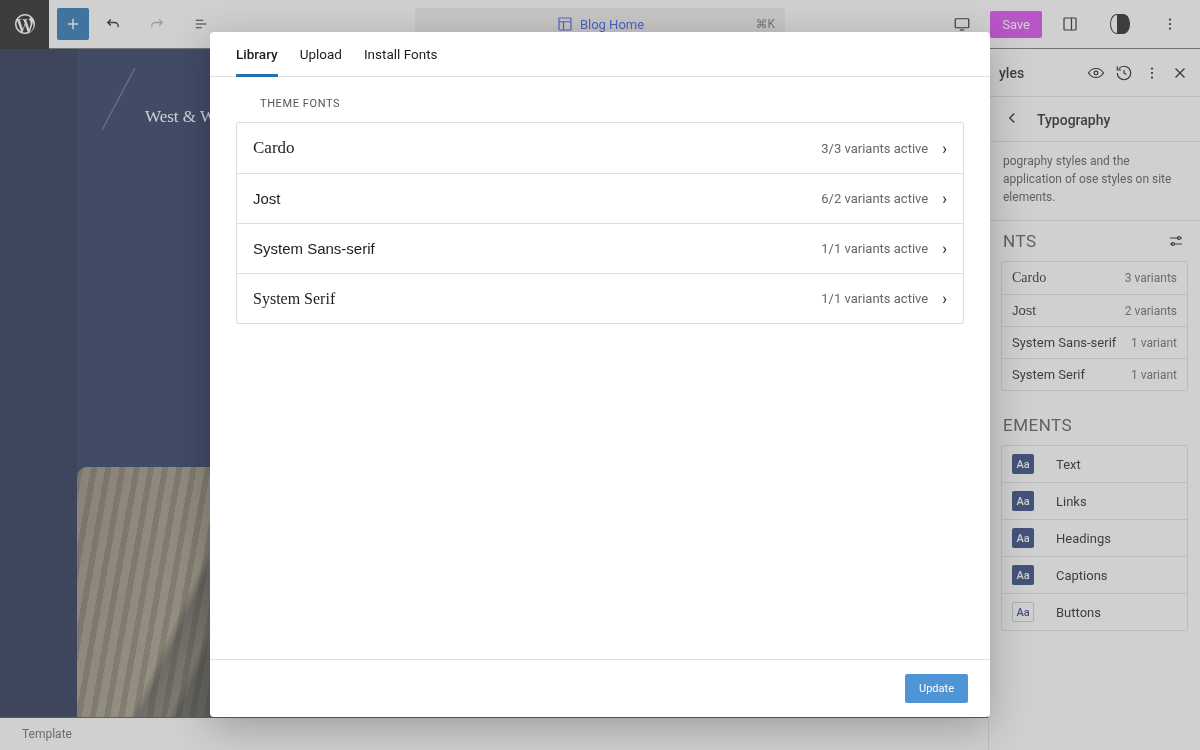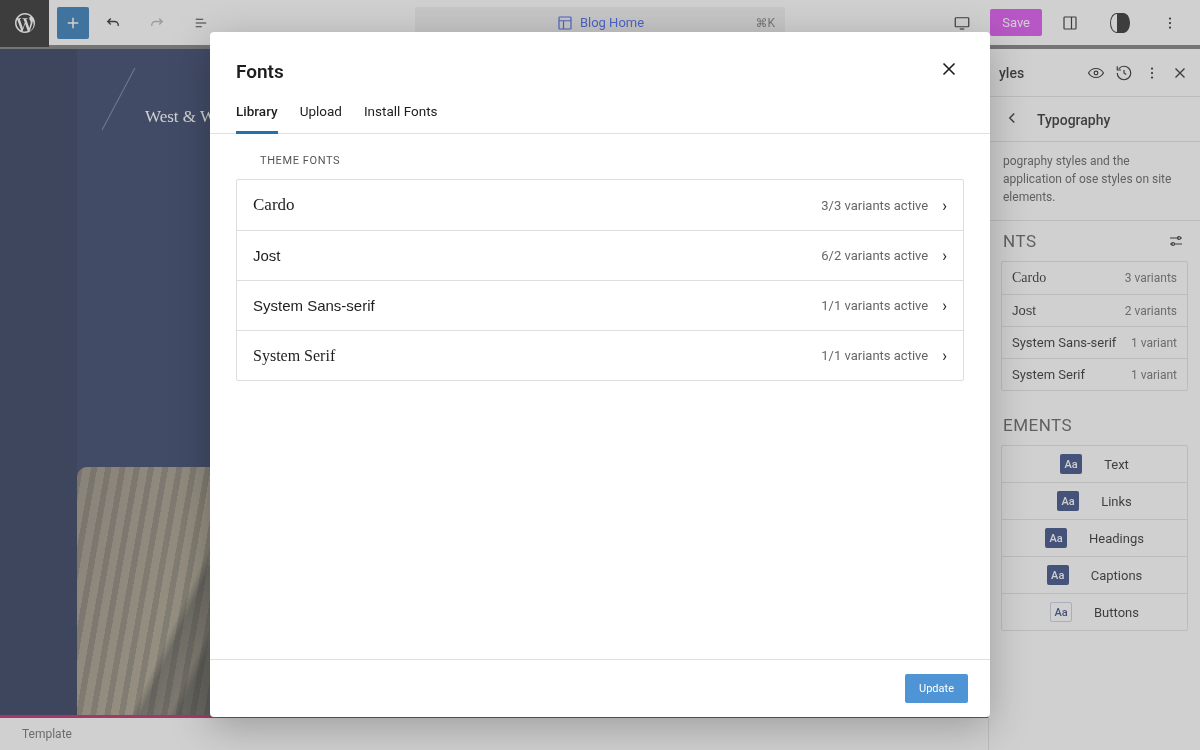--- a/index.html
+++ b/index.html
@@ -11,21 +11,21 @@
     width: 1200px;
     height: 750px;
     overflow: hidden;
     position: relative;
   }
 
   
   .topbar {
     height: 49px;
     background: #fff;
-    border-bottom: 4px solid #737373;
+    border-bottom: 1px solid #737373;
     display: flex;
     align-items: center;
     position: relative;
     z-index: 2;
   }
   .wp-logo {
     width: 49px; height: 49px;
     background: #1e1e1e;
     display: flex; align-items: center; justify-content: center;
   }
@@ -106,21 +106,21 @@
     filter: contrast(0.9) brightness(0.95);
   }
   .photo::after {
     content:""; position:absolute; inset:0;
     background: repeating-linear-gradient(100deg, rgba(0,0,0,0.18) 0 6px, rgba(255,255,255,0.05) 6px 14px);
     mix-blend-mode: multiply;
     border-top-left-radius: 10px;
   }
   .bottom-bar {
     position: absolute; left: 0; right: 212px; bottom: 0; height: 24px;
-    background: #fff; border-top: 3px solid #be185d;
+    background: #fff; border-top: 1px solid #be185d;
     display: flex; align-items: center; padding: 16px 22px;
     color: #666; font-size: 12px;
     z-index: 3;
   }
 
   
   .sidebar {
     width: 212px; background: #fff; border-left: 1px solid #e0e0e0;
     display: flex; flex-direction: column;
     font-size: 13px;
@@ -140,21 +140,21 @@
   .sb-section-h { padding: 10px 14px 6px; font-size:17px; letter-spacing:0.5px; color:#555; text-transform:uppercase; display:flex; align-items:center; justify-content:space-between;}
   .font-list, .elem-list { border:1px solid #e0e0e0; margin: 4px 12px 14px; border-radius:2px;}
   .font-row, .elem-row {
     display:flex; align-items:center; justify-content:space-between;
     padding: 8px 10px; border-bottom:1px solid #e0e0e0; cursor:pointer;
   }
   .font-row:last-child, .elem-row:last-child { border-bottom:none;}
   .font-name-cardo { font-family: Georgia, serif; font-size: 14px;}
   .font-name-jost { font-family: sans-serif; font-size: 13px;}
   .font-var { color:#666; font-size:12px;}
-  .elem-row { gap: 22px; justify-content:center;}
+  .elem-row { gap: 22px; justify-content:flex-start;}
   .elem-row.nosel .aa { background:#fff; color:#2a3e7a; border:1px solid #c5cde0;}
   .aa {
     width: 22px; height: 20px; background:#2a3e7a; color:#fff;
     display:flex; align-items:center; justify-content:center;
     font-size:11px; border-radius:2px; font-weight:500;
   }
 
   
   .overlay {
     position: absolute; inset: 0;
@@ -377,28 +377,20 @@
       </div>
   </div>
 </div>
 
 <div class="bottom-bar">
   <span>Template</span>
 </div>
 
 <div class="overlay">
   <div class="modal">
-    <div class="modal-head">
-      <div class="modal-title">Fonts</div>
-      <div class="modal-close">
-        <svg width="22" height="22" viewBox="0 0 24 24" stroke="currentColor" stroke-width="1.8" fill="none">
-            <path d="M6 6l12 12M18 6L6 18"></path>
-          </svg>
-      </div>
-    </div>
     <div class="modal-tabs" id="modal-tabs">
         <div class="modal-tab active">Library</div>
         <div class="modal-tab">Upload</div>
         <div class="modal-tab">Install Fonts</div>
       </div>
     <div class="modal-body">
       <div class="group-label">THEME FONTS</div>
       <div class="font-card-list" id="font-cards">
           <div class="font-card">
     <span class="fc-name fc-cardo">Cardo</span>

